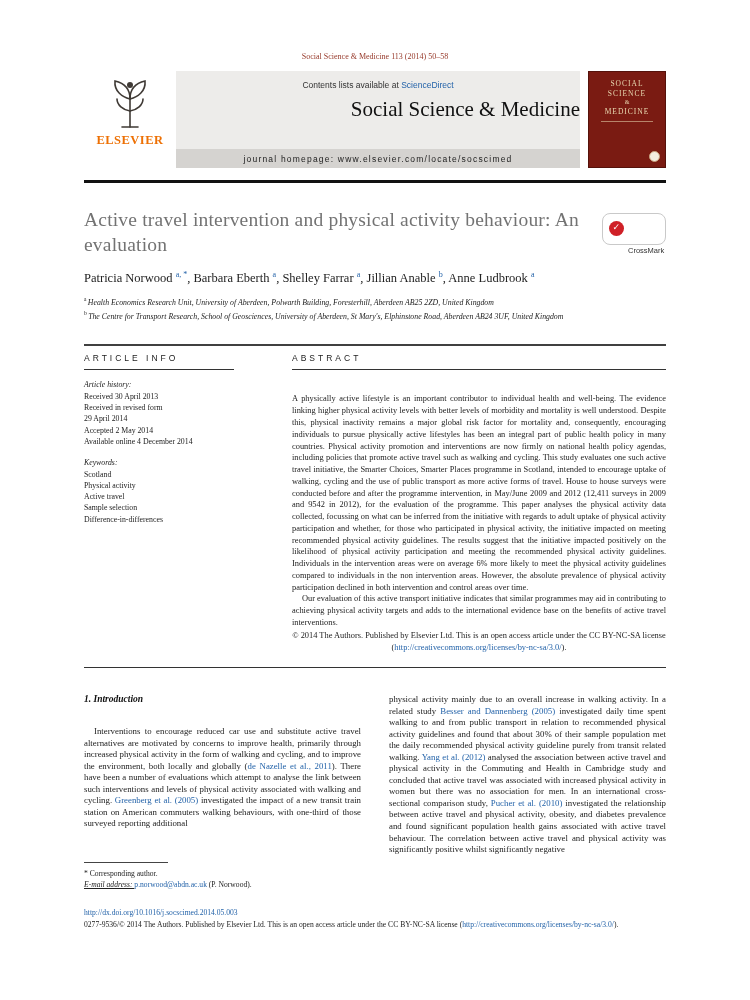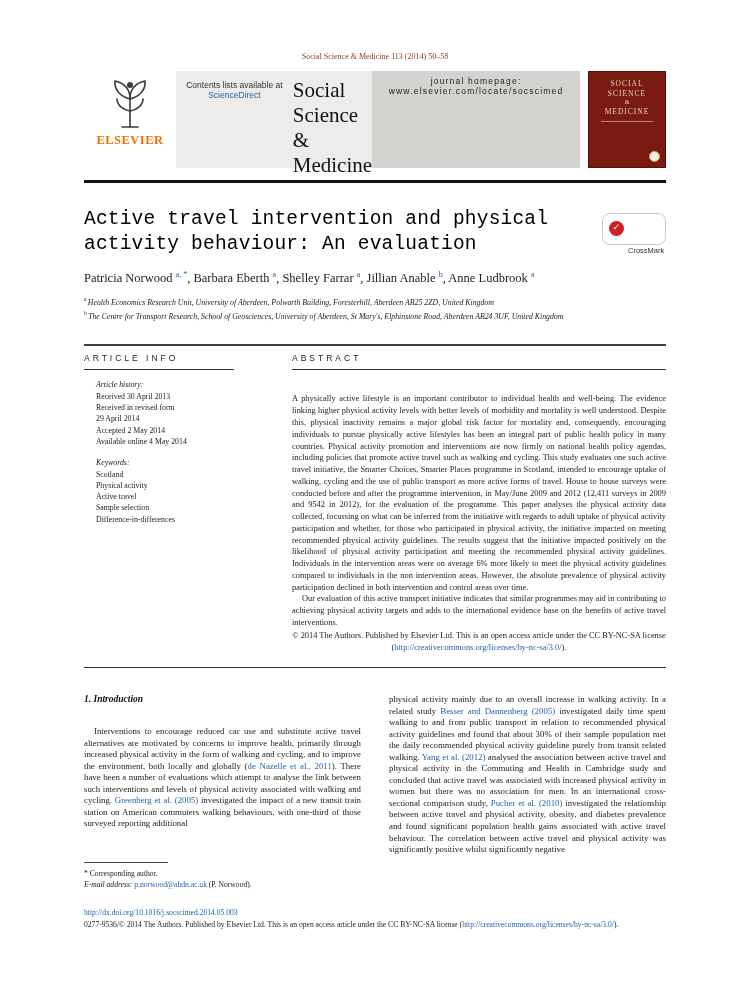--- a/index.html
+++ b/index.html
@@ -5,66 +5,66 @@
   * { margin:0; padding:0; box-sizing:border-box; }
   html,body { background:#ffffff; }
   body { font-family:"Liberation Serif", serif; }
   .page { width:662px; height:1000px; background:#fff; margin:0 auto; padding:0 40px; position:relative; overflow:hidden; color:#1a1a1a; }
 
   .citation { padding-top:52px; text-align:center; font-size:8px; color:var(--citation_red,#97392a); }
 
   .header-row { display:flex; margin-top:10px; height:97px; }
   .elsevier-block { width:92px; display:flex; flex-direction:column; align-items:center; padding-top:2px; flex:none; }
   .elsevier-word { font-size:12.5px; letter-spacing:.5px; color:var(--elsevier_orange,#ed7004); font-weight:bold; margin-top:2px;text-align:center; }
-  .header-center { flex:1; background:#edecea; display:flex; flex-direction:row; }
+  .header-center { flex:1; background:#edecea; display:flex; flex-direction:column; }
   .contents-line { text-align:center; font-family:"Liberation Sans",sans-serif; font-size:8.5px; padding-top:9px; color:#333; }
-  .journal-title { text-align:left; font-size:21px; padding:7px 0 20px; color:#111; flex:1; }
+  .journal-title { text-align:right; font-size:21px; padding:7px 0 20px; color:#111; flex:1; }
   .homepage-bar { background:#d5d3d0; text-align:center; font-family:"Liberation Sans",sans-serif; font-size:8.5px; letter-spacing:1.2px; padding:5px 0 4px; color:#222; }
   .cover { width:78px; margin-left:8px; background:var(--cover_red,#7a1b12); border:1px solid #55120b; padding-top:7px; position:relative; text-align:center; flex:none; }
   .cover-line { color:var(--cover_text,#e9dab2); font-size:7.5px; letter-spacing:1px; line-height:1.35; }
   .cover-amp { color:var(--cover_text,#e9dab2); font-size:6px; line-height:1.25; }
   .cover-rule { width:68%; height:1px; background:var(--cover_text,#e9dab2); opacity:.55; margin:4px auto 0; }
   .cover-emblem { position:absolute; right:5px; bottom:5px; width:11px; height:11px; border-radius:50%; background:#f3ede0; border:1px solid #c9a27e; }
 
   .thick-rule { height:2.5px; background:#111; margin-top:12px; }
 
   .title-row { display:flex; justify-content:space-between; margin-top:24px; }
-  h1.article-title { font-weight:normal; font-size:19.5px; line-height:1.32; max-width:560px; color:#000000; letter-spacing:.2px;font-family:Liberation Mono, monospace; }
+  h1.article-title { font-weight:normal; font-size:19.5px; line-height:1.32; max-width:560px; color:#737373; letter-spacing:.2px; }
   .crossmark { width:64px; height:32px; border:1px solid #c9c9c9; border-radius:8px; display:flex; align-items:center; gap:4px; padding:0 6px; align-self:flex-start; margin-top:6px; background:#fff; }
   .cm-icon { width:15px; height:15px; border-radius:50%; background:var(--crossmark_red,#cf2027); position:relative; flex:none; }
   .cm-icon::after { content:"\2713"; color:#fff; font-size:9px; position:absolute; left:3.5px; top:1px; }
   .cm-text { font-family:"Liberation Sans",sans-serif; font-size:7.5px; color:#333;margin-top:44px; }
 
   .authors { margin-top:12px; font-size:12.5px; color:#222; }
   .sup { font-size:8px; vertical-align:super; }
   .link { color:var(--link_blue,#2463a9); }
 
   .affiliations { margin-top:9px; font-style:italic; font-size:7.8px; line-height:1.55; color:#222; }
   .affil .sup { font-size:5.5px; font-style:normal; }
 
   .ia-section { margin-top:22px; border-top:2px solid #404040; border-bottom:1px solid #333; display:flex; padding-bottom:14px; }
   .ia-left { width:150px; margin-right:58px; flex:none; }
   .ia-right { flex:1; min-width:0; }
   .ia-header { font-family:"Liberation Sans",sans-serif; font-size:8.5px; letter-spacing:3px; padding:7px 0 6px; border-bottom:1px solid #333; color:#222; }
-  .ia-body { padding-top:9px; font-size:7.8px; line-height:1.45; color:#222;margin-left:12px; }
+  .ia-body { padding-top:9px; font-size:7.8px; line-height:1.45; color:#222; }
   .info-label { font-style:italic; }
   .kw-label { margin-top:10px; }
   .abstract-body { padding-top:23px; font-size:8.4px; line-height:1.4; text-align:justify; color:#1c1c1c; }
   .p-indent { text-indent:10px; }
   .copyright { text-align:center; margin-top:1px; }
 
   .body-cols { display:flex; gap:28px; margin-top:26px; }
   .bcol { flex:1; min-width:0; }
   .bcol h2 { font-size:9.5px; margin-bottom:22px; color:#111;font-style:italic; }
   .body-p { font-size:8.8px; line-height:1.31; text-align:justify; color:#1c1c1c; }
 
   .footnote { margin-top:32px; }
   .fn-rule { width:84px; height:1px; background:#444; margin-bottom:5px; }
   .fn-line { font-size:7.6px; line-height:1.5; color:#222; }
-  .fn-line .italic { font-style:italic; }
+  .fn-line .italic { font-style:italic;text-decoration:underline; }
 
   .bottom-block { margin-top:16px; font-size:7.6px; line-height:1.55; color:#222; }
 </style>
 </head>
 <body>
 
 <div class="page">
 
   <div class="citation">Social Science &amp; Medicine 113 (2014) 50–58</div>
 
@@ -121,21 +121,21 @@
 
   <div class="ia-section">
     <div class="ia-left">
       <div class="ia-header">ARTICLE INFO</div>
       <div class="ia-body">
         <div class="info-label">Article history:</div>
         <div>Received 30 April 2013</div>
         <div>Received in revised form</div>
         <div>29 April 2014</div>
         <div>Accepted 2 May 2014</div>
-        <div>Available online 4 May 2014</div>
+        <div>Available online 4 December 2014</div>
         <div class="info-label kw-label">Keywords:</div>
         <div>Scotland</div>
         <div>Physical activity</div>
         <div>Active travel</div>
         <div>Sample selection</div>
         <div>Difference-in-differences</div>
       </div>
     </div>
     <div class="ia-right">
       <div class="ia-header">ABSTRACT</div>

